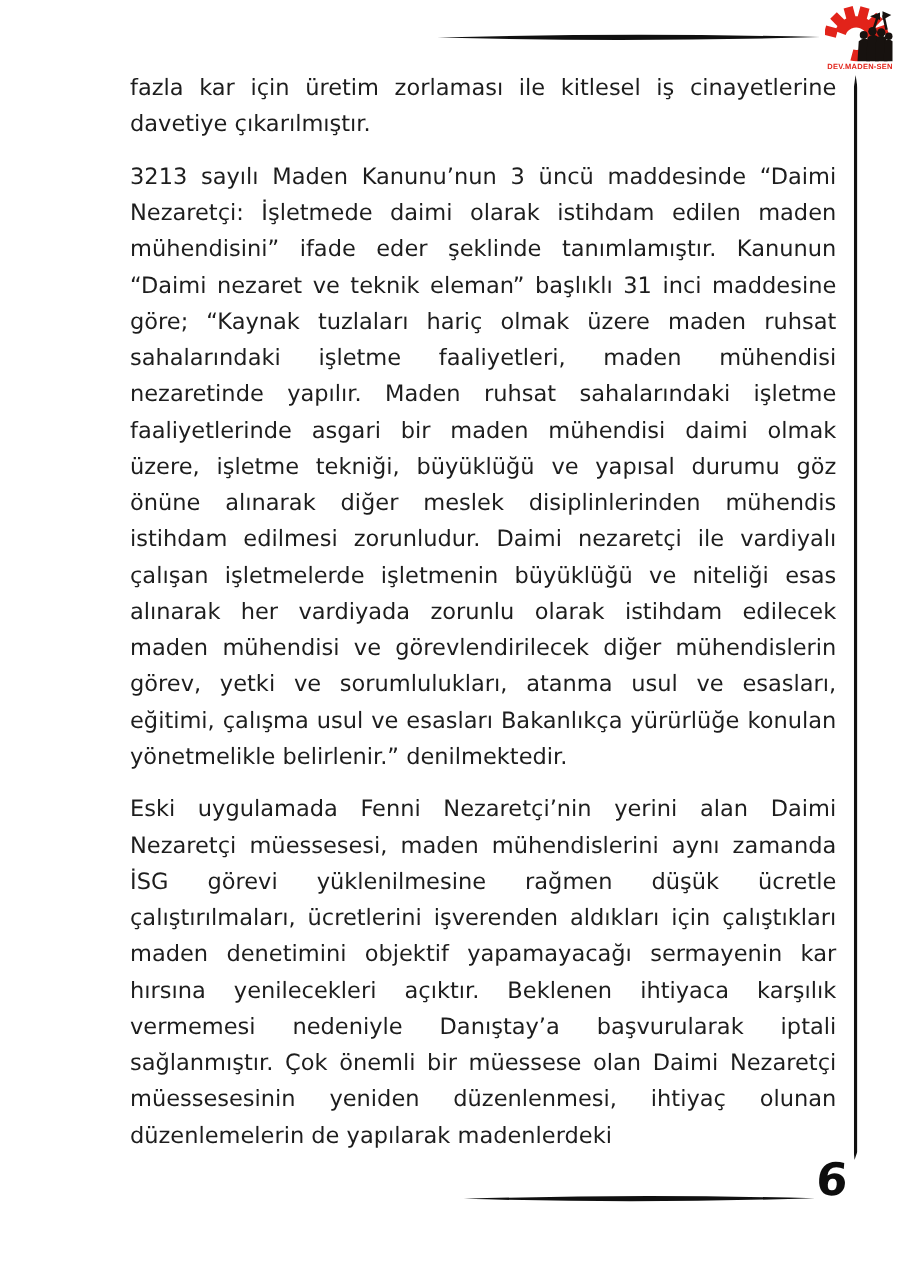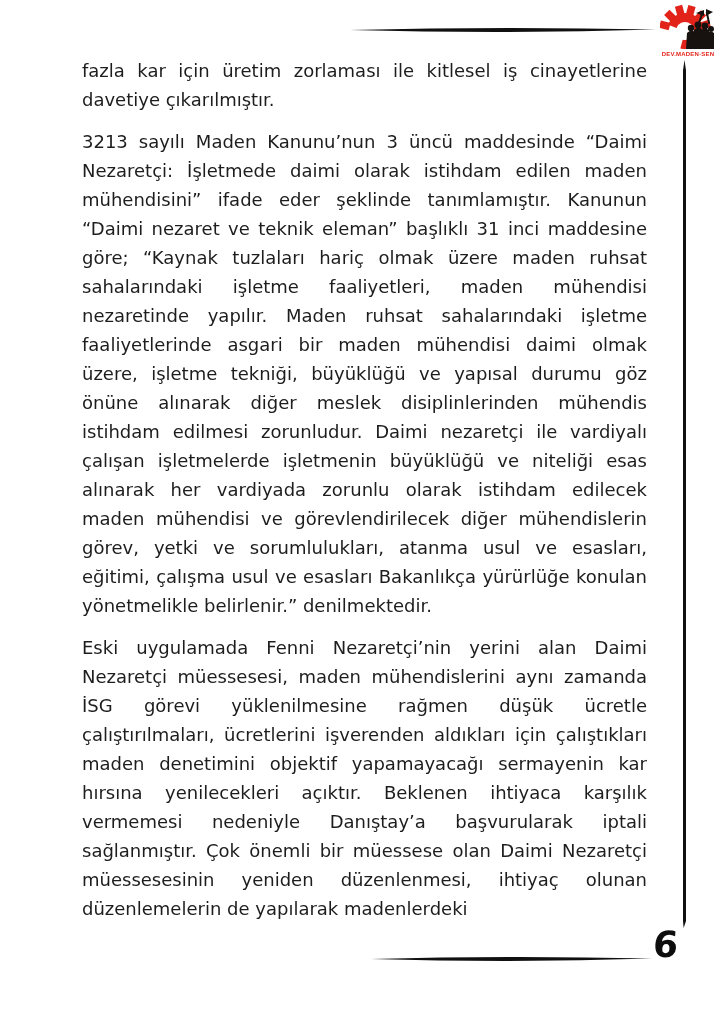--- a/index.html
+++ b/index.html
@@ -34,21 +34,21 @@
     margin-top:1px;
     font-size:6px;
     font-weight:bold;
     letter-spacing:.2px;
     color:#e2231a;
     white-space:nowrap;
     font-family:"Liberation Sans", sans-serif;
   }
   
   .content{
-    position:absolute;left:82px;top:56px;width:565px;
+    position:absolute;left:104px;top:56px;width:565px;
     color:#1d1d1d;
     font-size:18px;
     line-height:29px;
     text-align:justify;
     text-align-last:left;
   }
   .content p{margin:0 0 13px 0;}
   
   .page-number{
     position:absolute;left:653px;top:924px;

